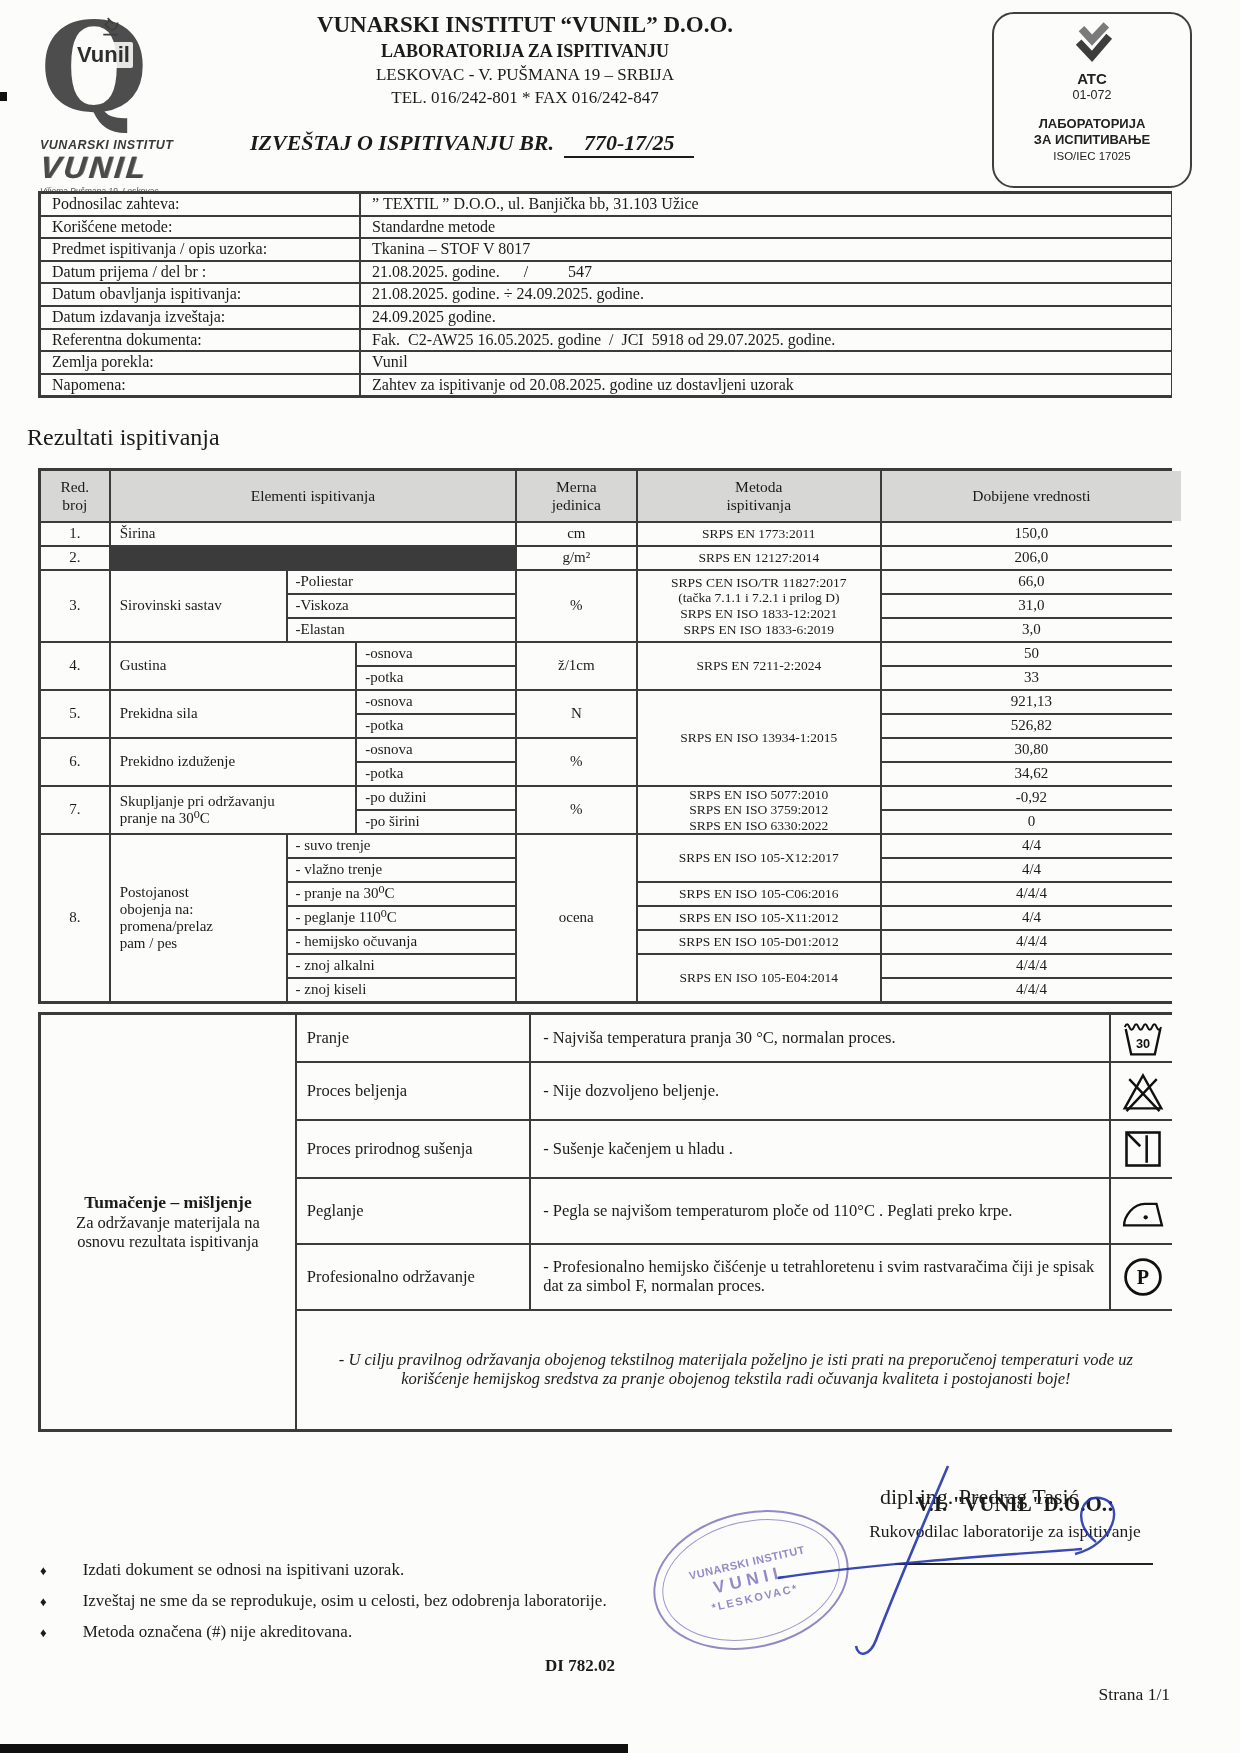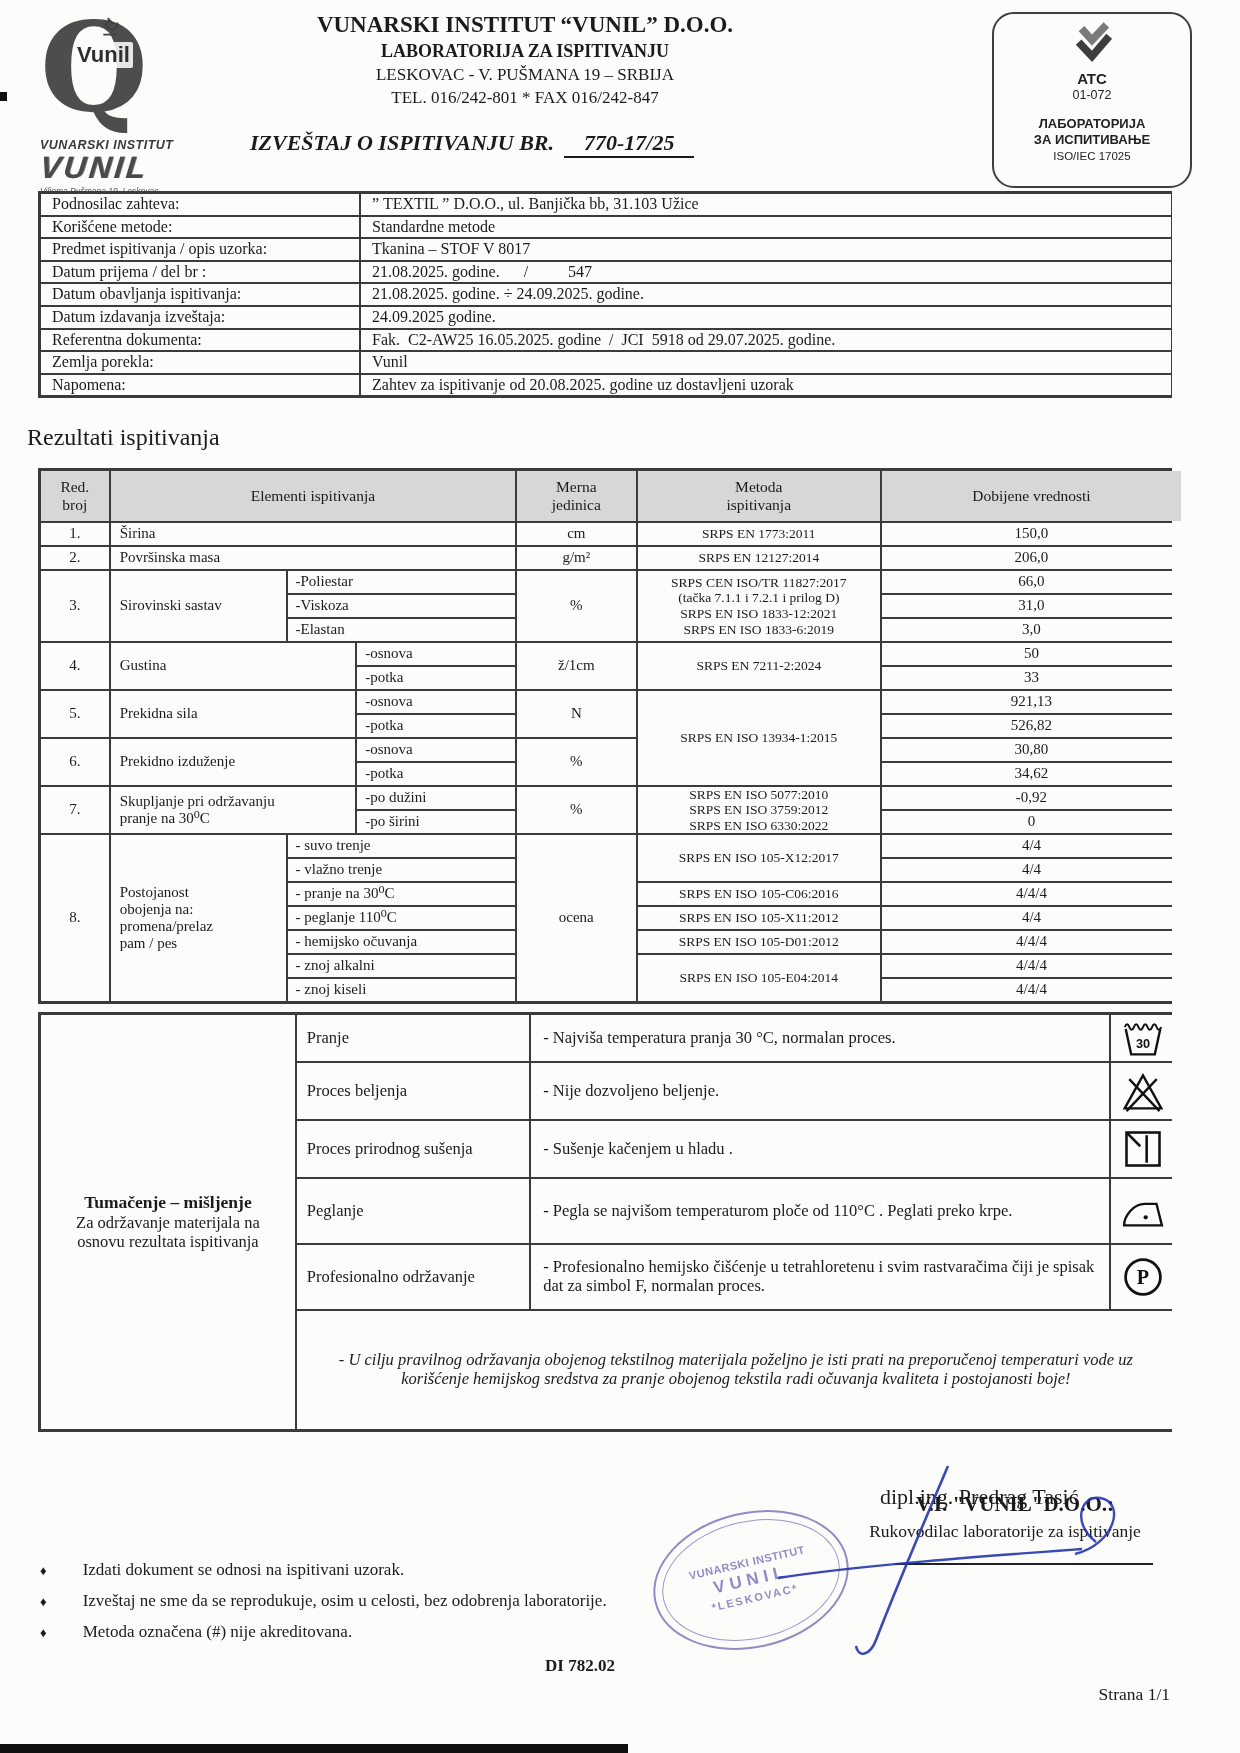--- a/index.html
+++ b/index.html
@@ -171,21 +171,20 @@
 ispitivanja</div>
     <div class="c hd" style="grid-area:1/7/2/8">Dobijene vrednosti</div>
 
     <div class="c" style="grid-area:2/1/3/2">1.</div>
     <div class="c left" style="grid-area:2/2/3/5">Širina</div>
     <div class="c" style="grid-area:2/5/3/6">cm</div>
     <div class="c mth" style="grid-area:2/6/3/7">SRPS EN 1773:2011</div>
     <div class="c" style="grid-area:2/7/3/8">150,0</div>
 
     <div class="c" style="grid-area:3/1/4/2">2.</div>
-    <div class="c left" style="grid-area:3/2/4/5">Površinska masa</div>
     <div class="c" style="grid-area:3/5/4/6">g/m²</div>
     <div class="c mth" style="grid-area:3/6/4/7">SRPS EN 12127:2014</div>
     <div class="c" style="grid-area:3/7/4/8">206,0</div>
 
     <div class="c" style="grid-area:4/1/7/2">3.</div>
     <div class="c left" style="grid-area:4/2/7/3">Sirovinski sastav</div>
     <div class="c sub" style="grid-area:4/3/5/5">-Poliestar</div>
     <div class="c sub" style="grid-area:5/3/6/5">-Viskoza</div>
     <div class="c sub" style="grid-area:6/3/7/5">-Elastan</div>
     <div class="c" style="grid-area:4/5/7/6">%</div>

